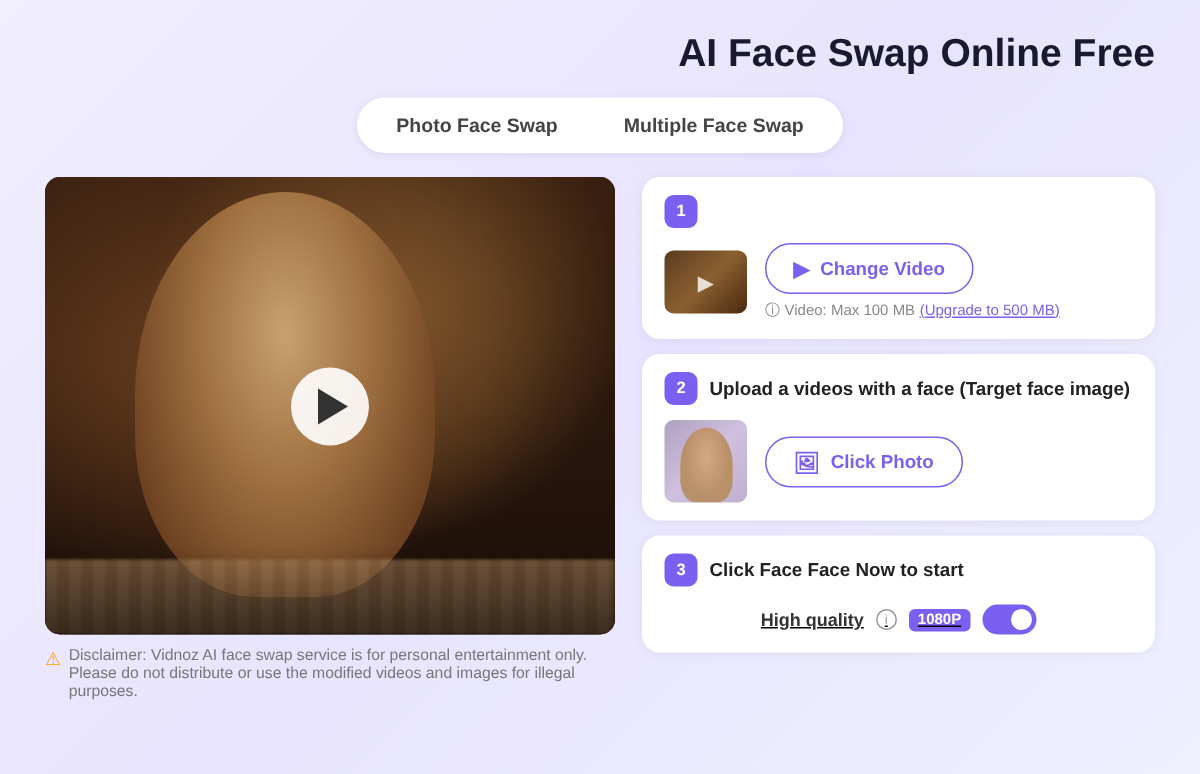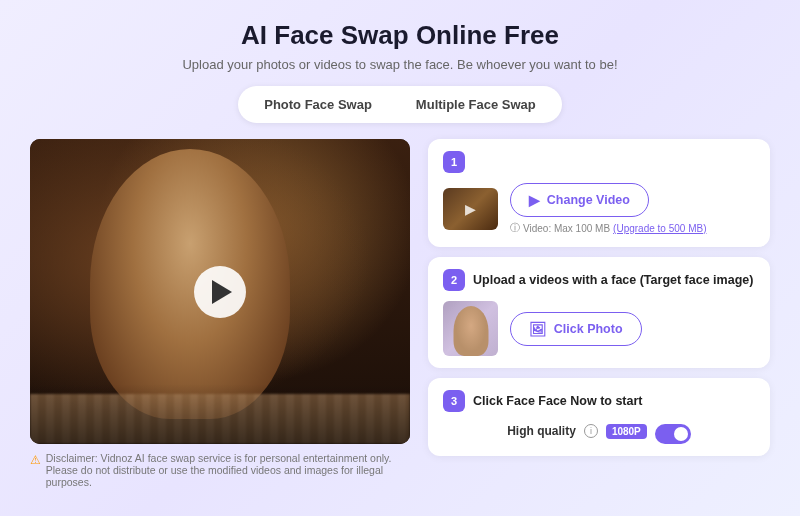--- a/index.html
+++ b/index.html
@@ -9,21 +9,21 @@
       width: 800px;
       min-height: 516px;
       overflow: hidden;
     }
     .page-wrapper {
       width: 800px;
       min-height: 516px;
       padding: 20px 30px 15px;
     }
     .header {
-      text-align: center;
+      text-align: right;
       margin-bottom: 14px;
     }
     .header h1 {
       font-size: 26px;
       font-weight: 800;
       color: #1a1a2e;
       margin-bottom: 6px;
     }
     .header p {
       font-size: 13px;
@@ -266,23 +266,24 @@
       border: none;
       border-radius: 25px;
       color: #fff;
       font-size: 15px;
       font-weight: 700;
       cursor: pointer;
       margin-bottom: 10px;
     }
     .quality-row {
       display: flex;
-      align-items: flex-start;
+      align-items: center;
       justify-content: center;
       gap: 8px;
+      text-decoration: underline;
     }
     .quality-label {
       font-size: 12px;
       font-weight: 600;
       color: #333;
     }
     .quality-info {
       width: 14px;
       height: 14px;
       border-radius: 50%;
@@ -332,21 +333,20 @@
       );
       filter: blur(1px);
     }
   </style>
 </head>
 <body>
 
 <div class="page-wrapper">
   <div class="header">
     <h1>AI Face Swap Online Free</h1>
-    <p>Upload your photos or videos to swap the face. Be whoever you want to be!</p>
   </div>
 
   <div class="tabs">
     <button class="tab">Photo Face Swap</button>
     <button class="tab">Multiple Face Swap</button>
   </div>
 
   <div class="main-content">
     <div class="video-panel">
       <div class="video-container">

